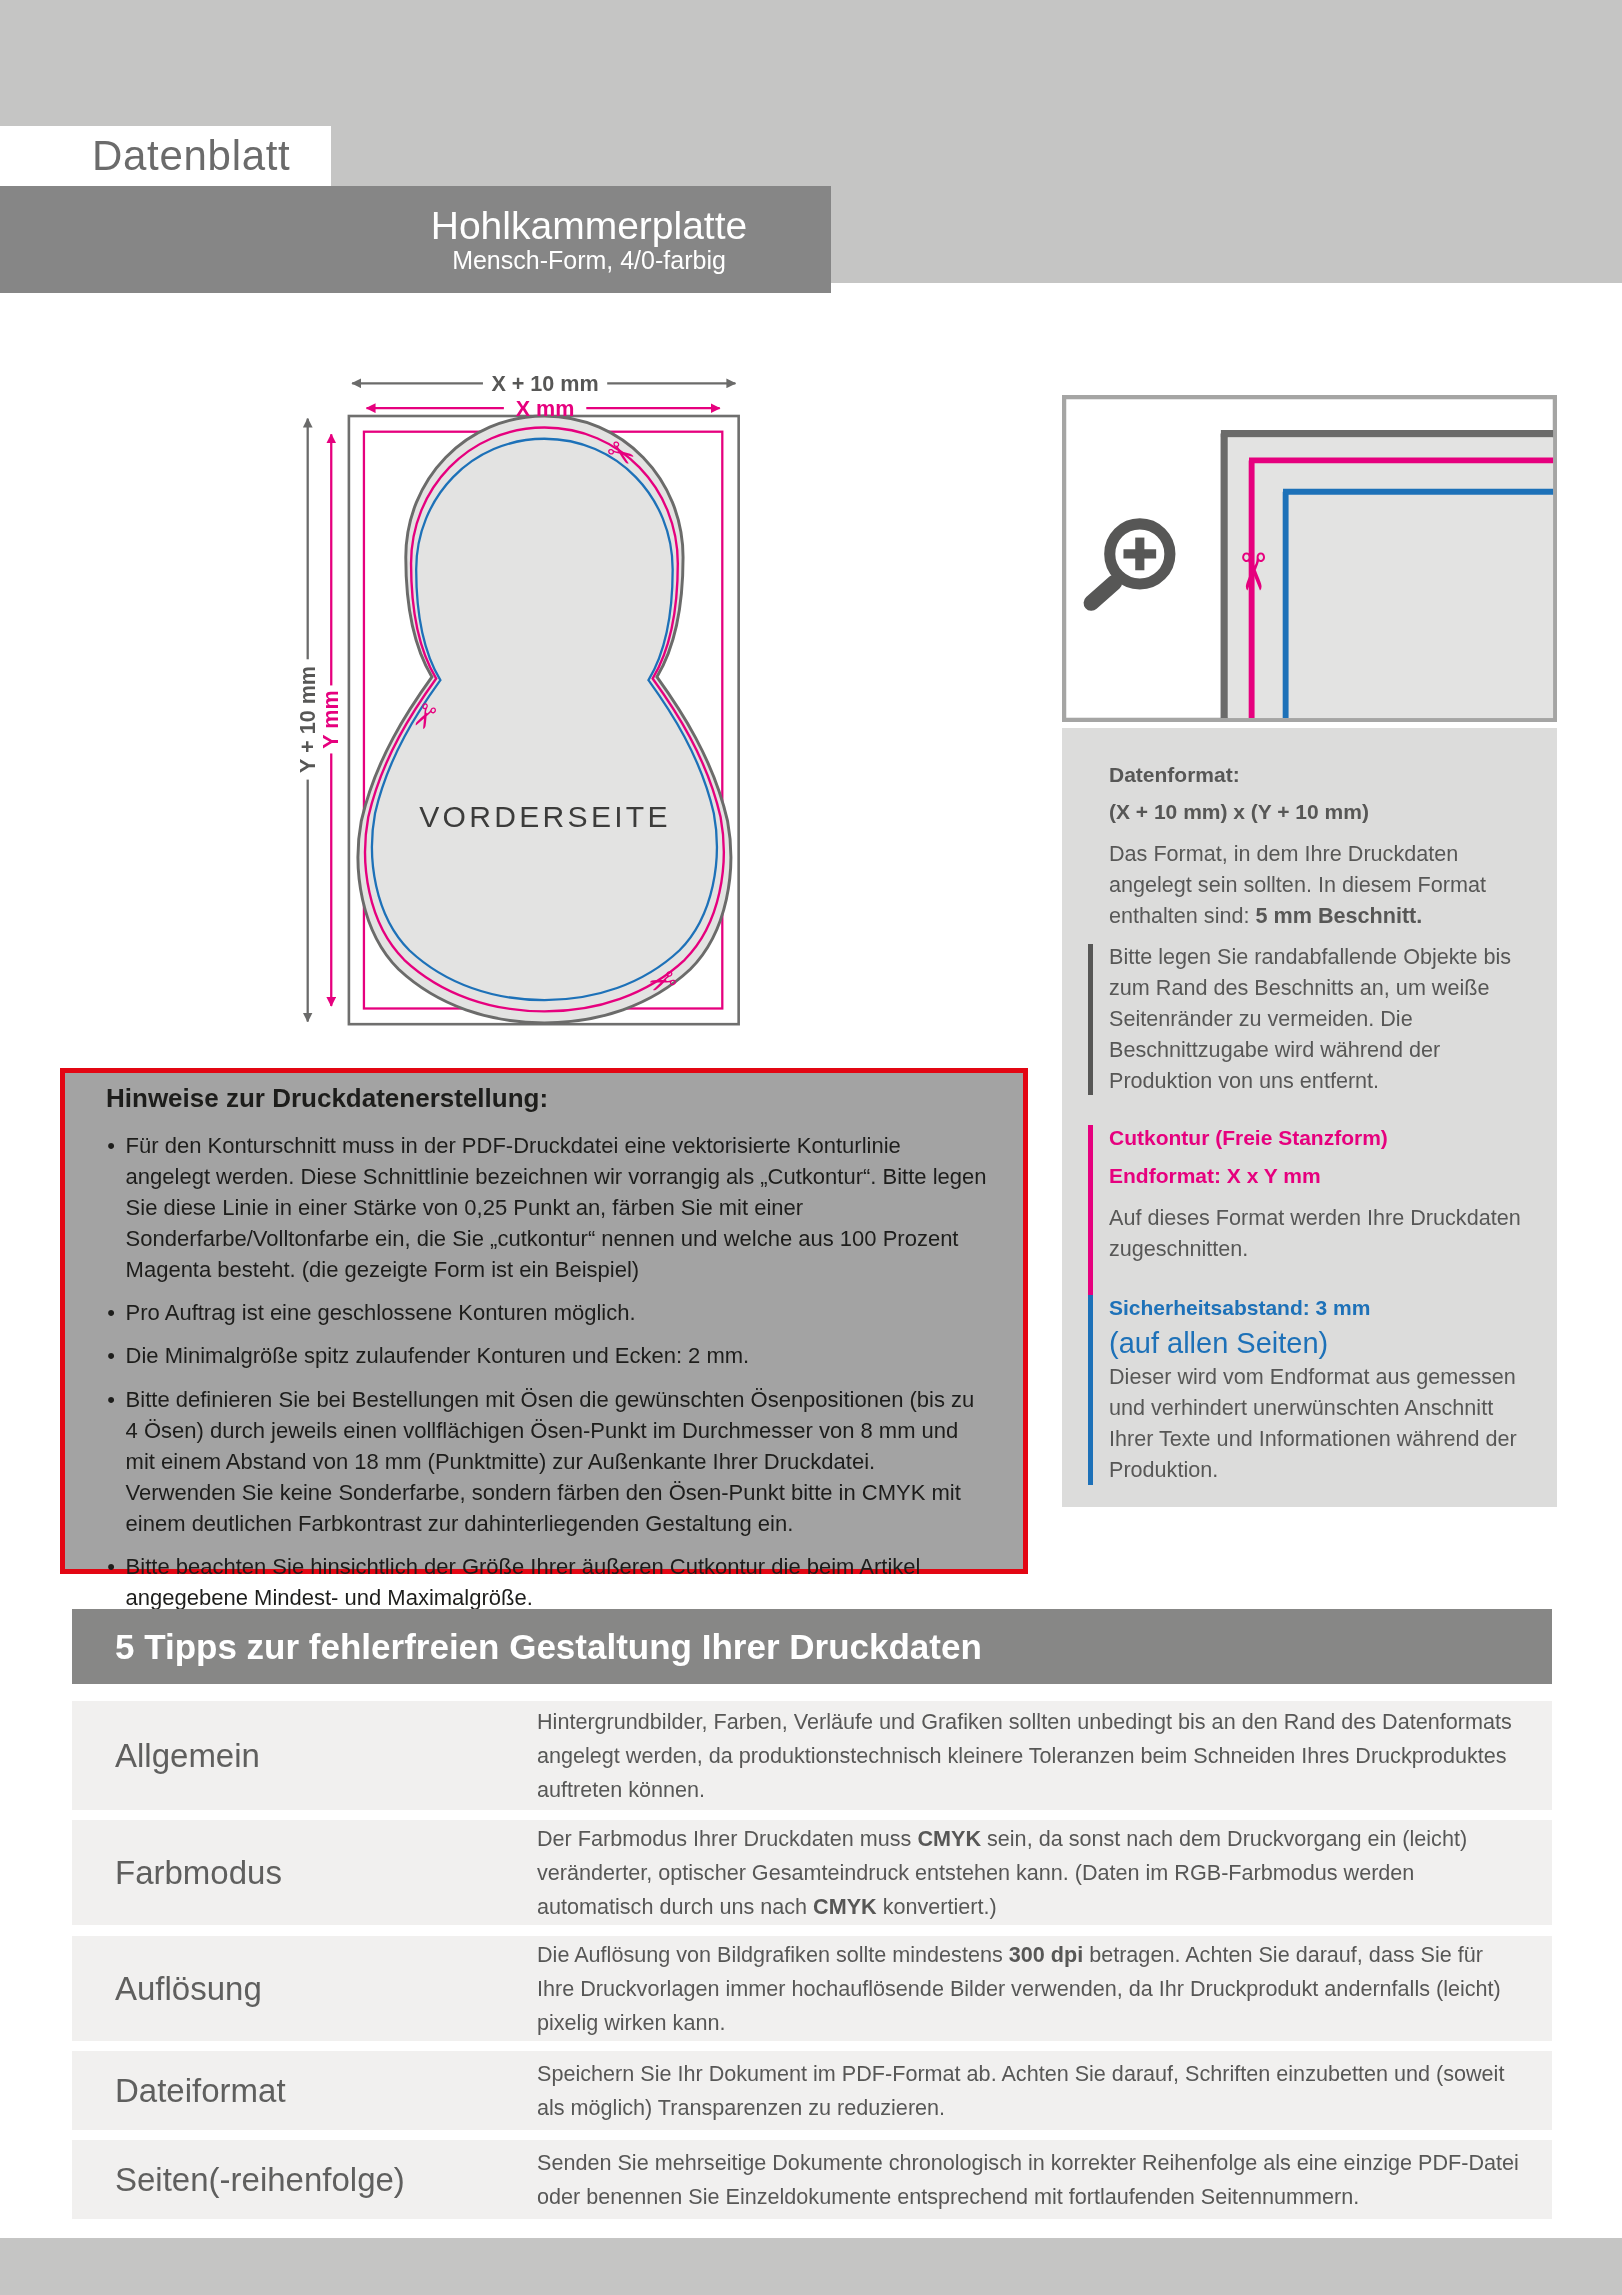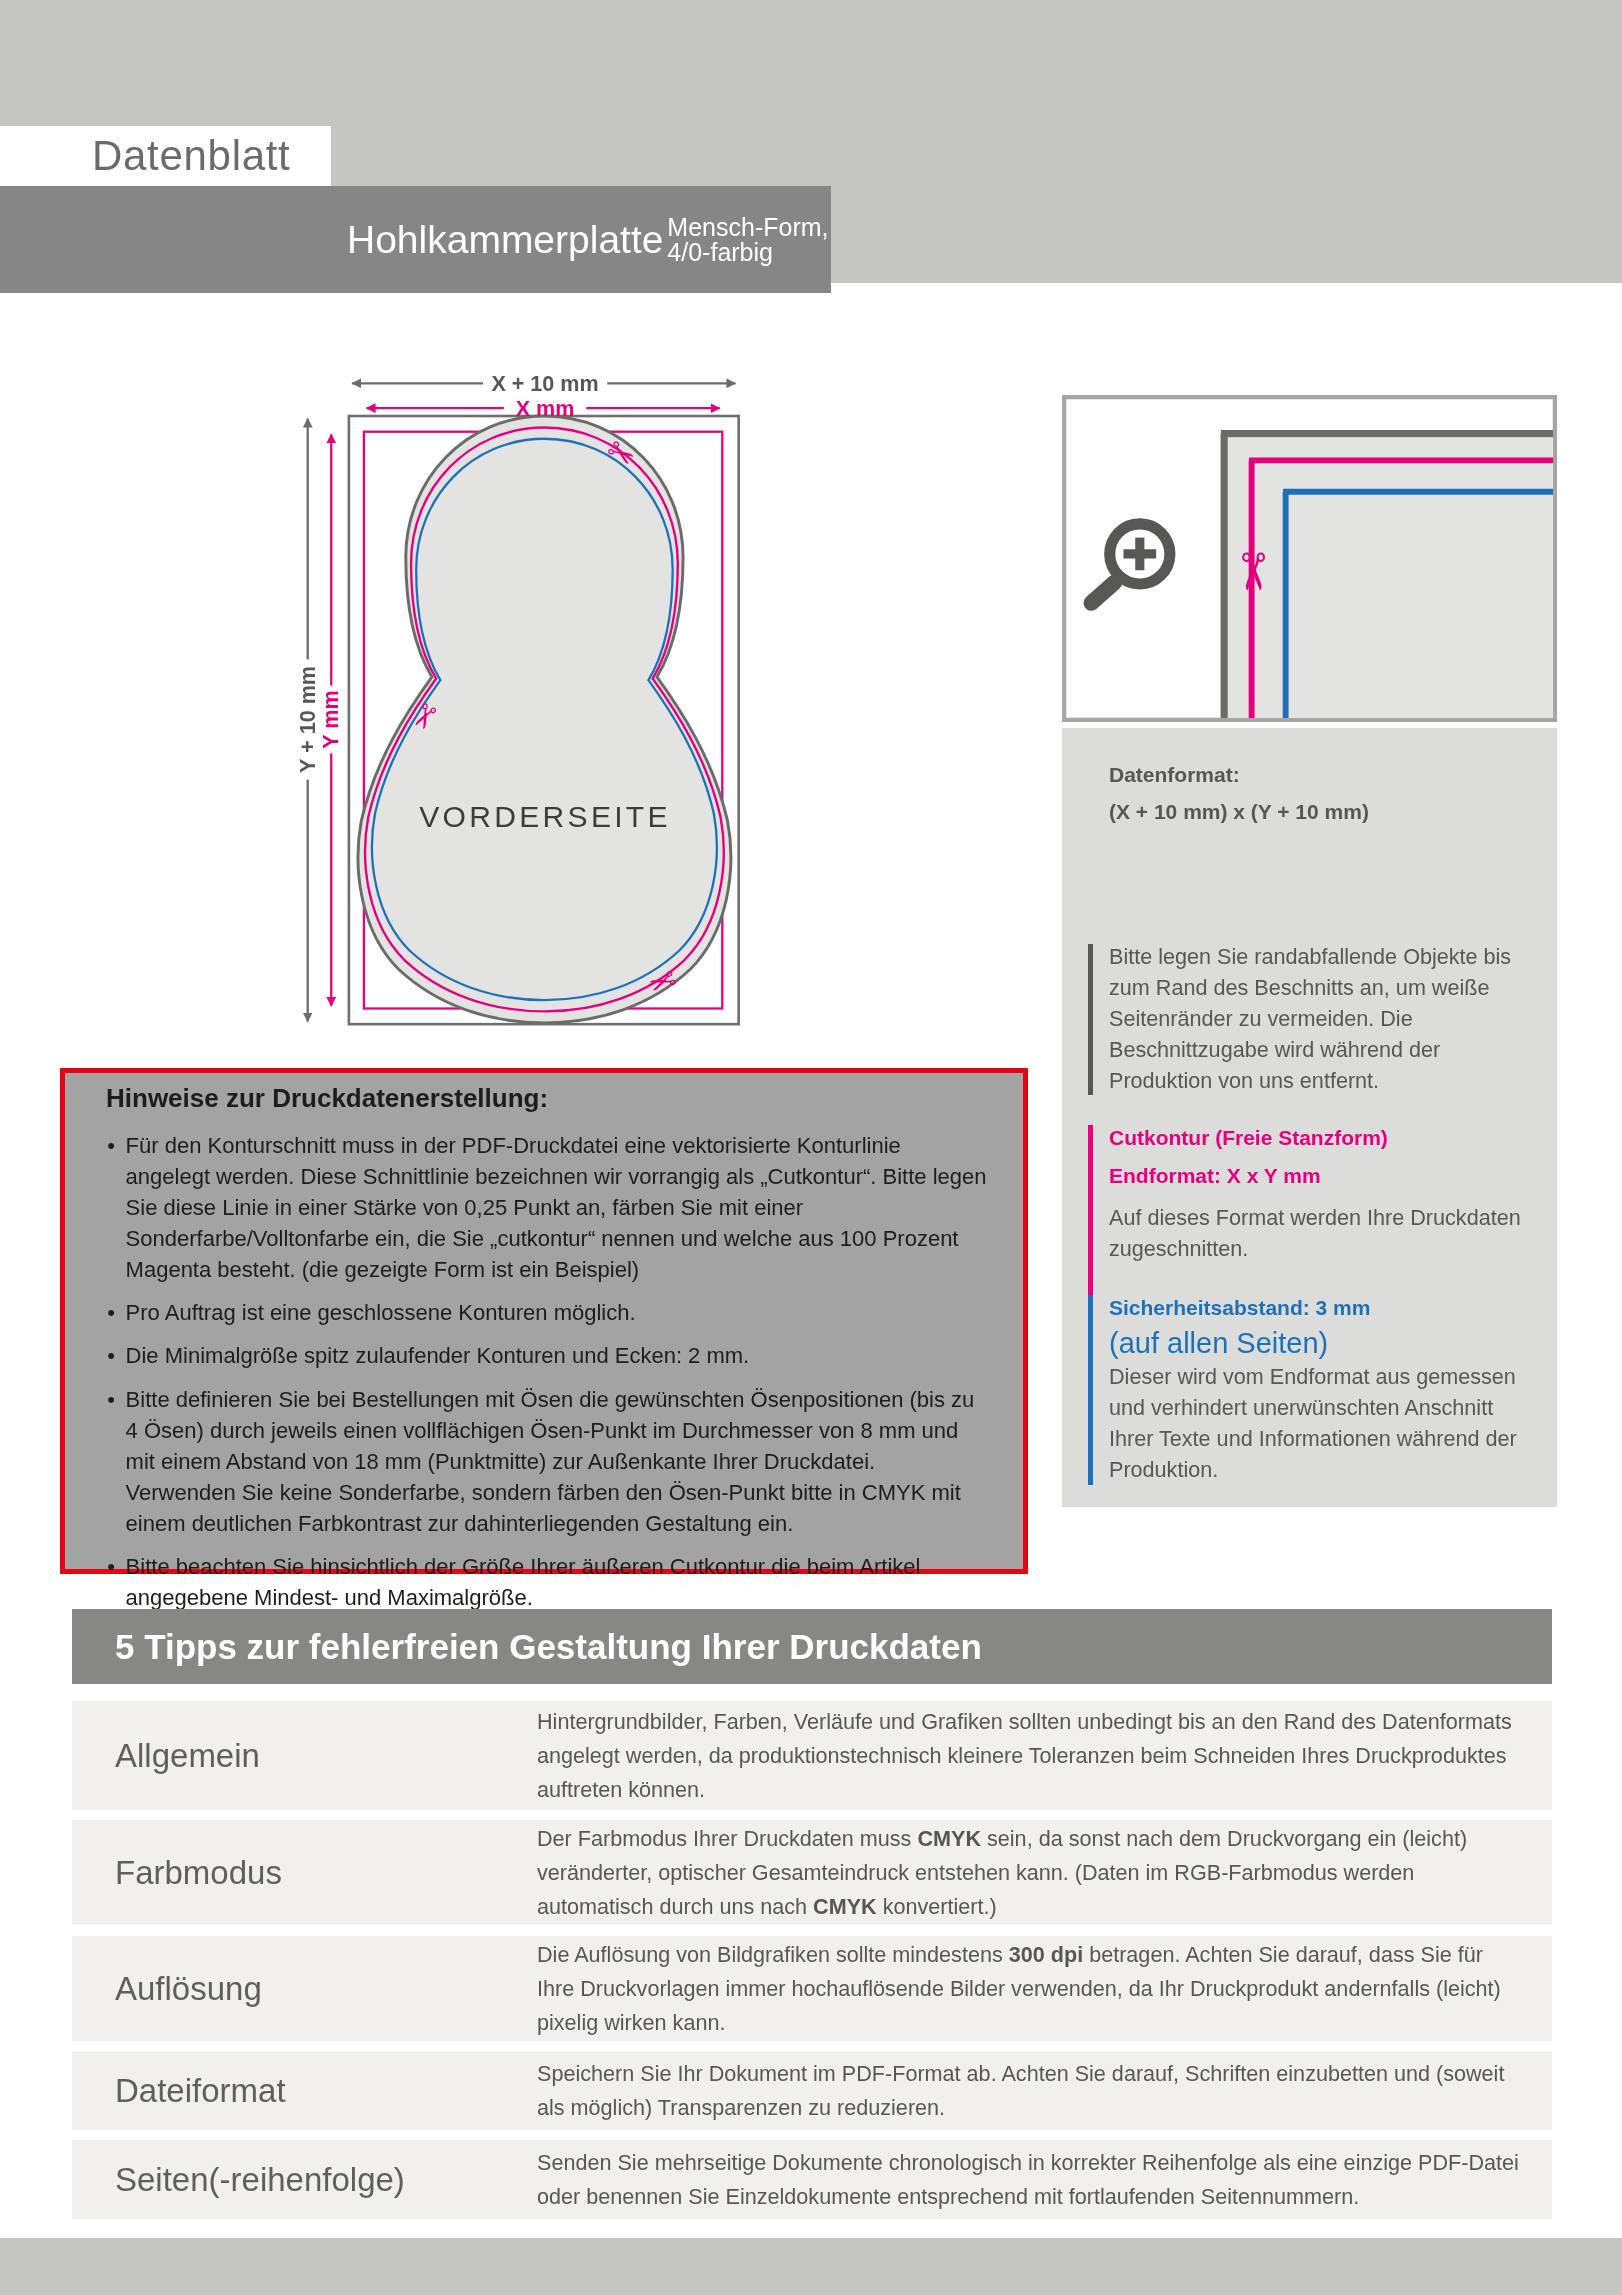--- a/index.html
+++ b/index.html
@@ -6,21 +6,21 @@
   .page{position:relative;width:1623px;height:2295px;background:#ffffff;overflow:hidden;
         font-family:"Liberation Sans","DejaVu Sans",sans-serif;color:#575756;}
   .abs{position:absolute;}
 
   
   .top-bg{left:0;top:0;width:1623px;height:283px;background:#c5c5c4;}
   .tab{left:0;top:126px;width:331px;height:60px;background:#ffffff;display:flex;align-items:center;}
   .tab-title{font-size:42px;color:#6b6b6b;padding-left:92px;letter-spacing:0.7px;}
   .banner{left:0;top:186px;width:831px;height:107px;background:#868686;color:#fff;}
   .banner-inner{position:absolute;left:347px;top:0;width:484px;height:107px;
-                display:flex;align-items:center;justify-content:center;gap:3.9px;}
+                display:flex;flex-direction:column;align-items:center;justify-content:center;gap:3.9px;}
   .banner-title{font-size:39px;line-height:1;}
   .banner-sub{font-size:25px;line-height:1;}
 
   
   .info-panel{left:1062px;top:728px;width:495px;height:779px;background:#dcdcdb;}
   .ip-block{position:absolute;left:47px;width:419px;line-height:31px;font-size:21.6px;color:#575756;}
   .ip-h{font-size:21px;font-weight:bold;line-height:38px;}
   .bar{position:absolute;left:25.5px;width:5.2px;}
   .bar-gray{background:#575756;}
   .bar-magenta{background:#e6007e;}
@@ -139,20 +139,21 @@
       <circle cx="1742" cy="846" r="46" stroke-width="17"></circle>
       <line x1="1703" y1="890" x2="1668" y2="921" stroke-width="24" stroke-linecap="round"></line>
       <line x1="1717" y1="846" x2="1767" y2="846" stroke-width="14"></line>
       <line x1="1742" y1="821" x2="1742" y2="871" stroke-width="14"></line>
     </g>
   </svg>
 
   <div class="abs info-panel">
     <div class="ip-block ip-h" style="top:27.5px;">Datenformat:</div>
     <div class="ip-block ip-h" style="top:65px;">(X + 10 mm) x (Y + 10 mm)</div>
+    <div class="ip-block" style="top:110px;"><span>Das Format, in dem Ihre Druckdaten angelegt sein sollten. In diesem Format enthalten sind: </span><b>5 mm Beschnitt.</b></div>
 
     <div class="bar bar-gray" style="top:216px;height:151px;"></div>
     <div class="ip-block" style="top:213px;">Bitte legen Sie randabfallende Objekte bis zum Rand des Beschnitts an, um weiße Seitenränder zu vermeiden. Die Beschnittzugabe wird während der Produktion von uns entfernt.</div>
 
     <div class="bar bar-magenta" style="top:397px;height:196px;"></div>
     <div class="ip-block ip-h magenta" style="top:391px;">Cutkontur (Freie Stanzform)</div>
     <div class="ip-block ip-h magenta" style="top:429px;">Endformat: X x Y mm</div>
     <div class="ip-block" style="top:474px;">Auf dieses Format werden Ihre Druckdaten zugeschnitten.</div>
 
     <div class="bar bar-blue" style="top:567px;height:190px;"></div>

